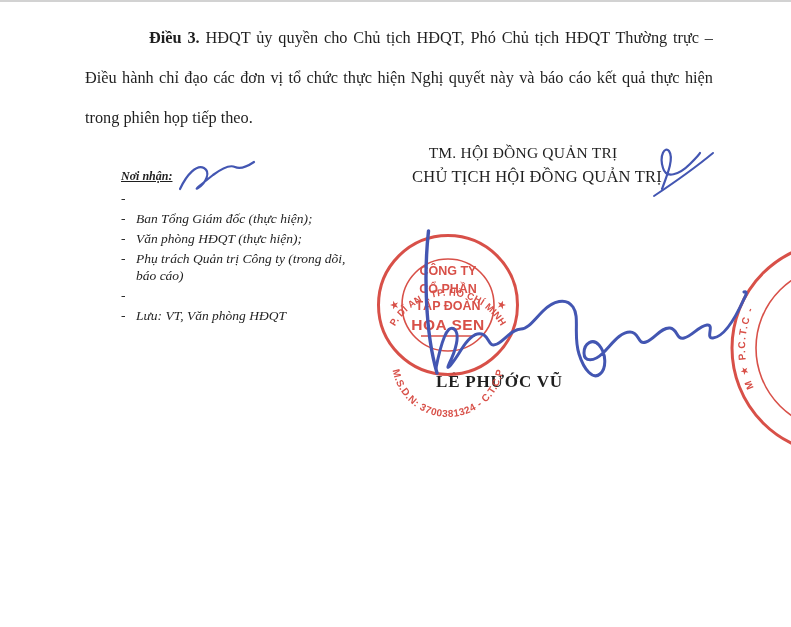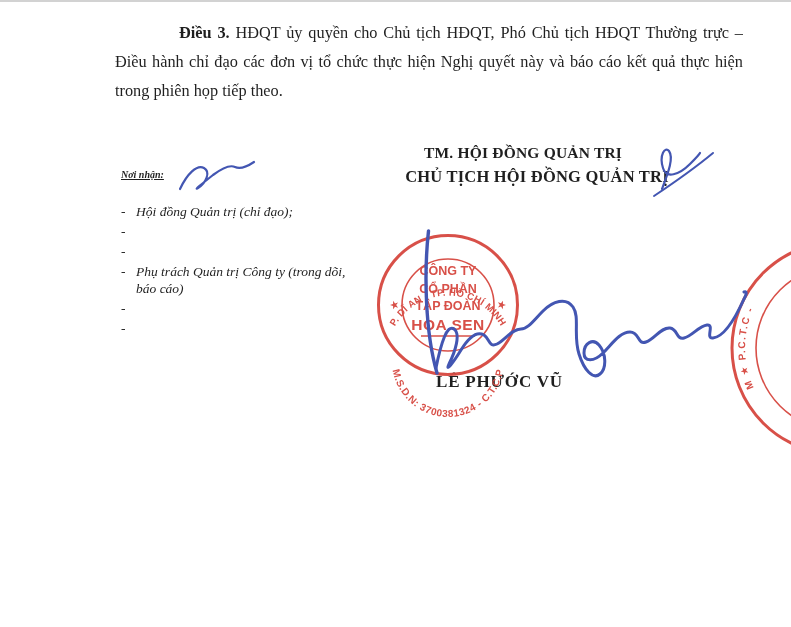--- a/index.html
+++ b/index.html
@@ -3,37 +3,37 @@
 <meta charset="utf-8">
 <style>
   html,body{margin:0;padding:0;background:#ffffff;}
   #page{
     position:relative;width:791px;height:627px;background:#ffffff;
     overflow:hidden;border-top:2px solid #d2d2d2;
     font-family:"Liberation Serif","DejaVu Serif",serif;color:#1f1f1f;
   }
   .bodytext{
     position:absolute;left:85px;top:16px;width:628px;
-    font-size:16.3px;line-height:29px;text-align:justify;margin-left:30px;
+    font-size:16.3px;line-height:40px;text-align:justify;
   }
   .bodytext p{margin:0;text-indent:64px;}
   .sign-head{
     position:absolute;left:372px;top:139px;width:330px;text-align:center;
-    font-weight:bold;letter-spacing:0.2px;
+    font-weight:normal;letter-spacing:0.2px;
   }
   .sign-head .l1{font-size:15.5px;line-height:24px;transform:translateX(-14px);}
   .sign-head .l2{font-size:16.5px;line-height:24px;}
   .signer-name{
     position:absolute;left:436px;top:370px;width:200px;text-align:left;
     font-weight:bold;font-size:17px;letter-spacing:0.8px;
   }
   .recipients{position:absolute;left:121px;top:167px;width:250px;}
   .recipients .title{
-    font-weight:bold;font-style:italic;font-size:10px;
-    text-decoration:underline;margin-bottom:24px;
+    font-weight:bold;font-style:italic;font-size:12px;
+    text-decoration:underline;margin-bottom:7px;
   }
   .recipients .item{
     display:flex;font-style:italic;font-size:13.5px;line-height:16.5px;
     margin-bottom:3.5px;width:244px;
   }
   .recipients .dash{width:15px;flex:0 0 15px;}
   .overlay{position:absolute;left:0;top:0;pointer-events:none;}
   .stamp-ring-text{font-family:"Liberation Sans","DejaVu Sans",sans-serif;font-weight:bold;}
   .stamp-center{font-family:"Liberation Sans","DejaVu Sans",sans-serif;font-weight:bold;}
 </style>
@@ -48,37 +48,39 @@
 
   <div class="sign-head">
     <div class="l1">TM. HỘI ĐỒNG QUẢN TRỊ</div>
     <div class="l2">CHỦ TỊCH HỘI ĐỒNG QUẢN TRỊ</div>
   </div>
 
   <div class="recipients">
     <div class="title">Nơi nhận:</div>
     <div class="item">
         <span class="dash">-</span>
-        <span>Hội đồng Quản trị (chỉ đạo);</span>
       </div>
     <div class="item">
         <span class="dash">-</span>
+        <span>Ban Tổng Giám đốc (thực hiện);</span>
       </div>
     <div class="item">
         <span class="dash">-</span>
+        <span>Văn phòng HĐQT (thực hiện);</span>
       </div>
     <div class="item">
         <span class="dash">-</span>
         <span>Phụ trách Quản trị Công ty (trong dõi, báo cáo)</span>
       </div>
     <div class="item">
         <span class="dash">-</span>
       </div>
     <div class="item">
         <span class="dash">-</span>
+        <span>Lưu: VT, Văn phòng HĐQT</span>
       </div>
   </div>
 
   <div class="signer-name">LÊ PHƯỚC VŨ</div>
 
   <svg class="overlay" width="791" height="627" viewBox="0 0 791 627">
     <defs>
       <path id="arcTop" d="M 399.5 331 A 56 56 0 1 0 496.5 331"></path>
       <path id="arcBottom" d="M 392.6 329 A 61 61 0 0 1 503.4 329"></path>
       <path id="arcPartial" d="M 759 395 A 93 93 0 0 1 759 297"></path>

